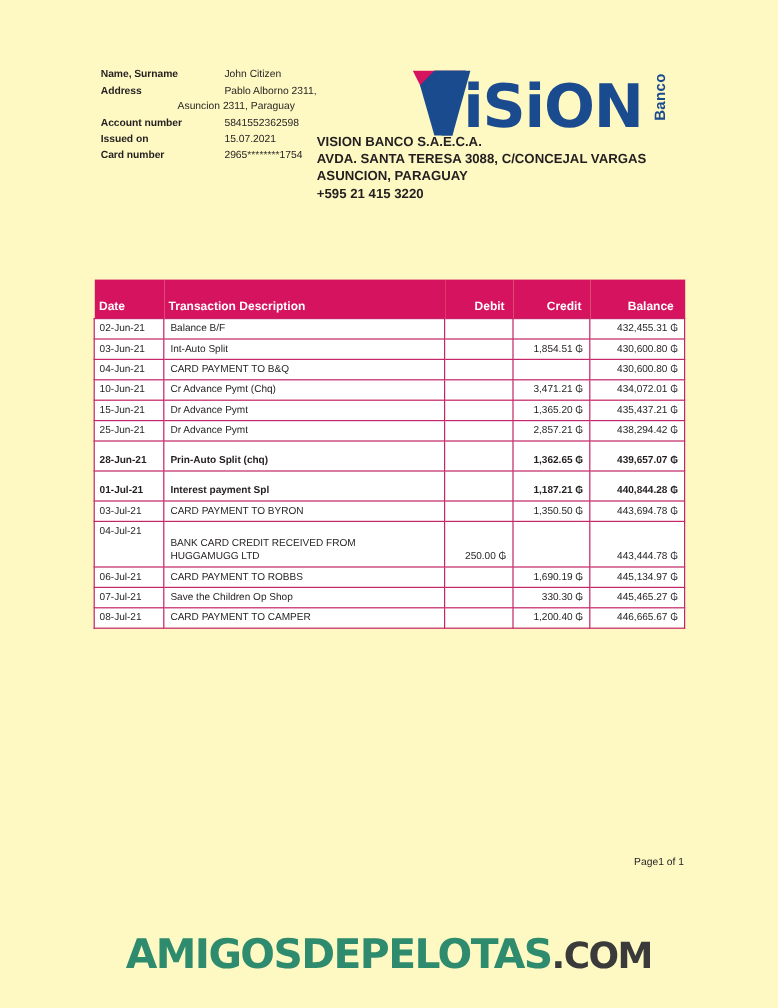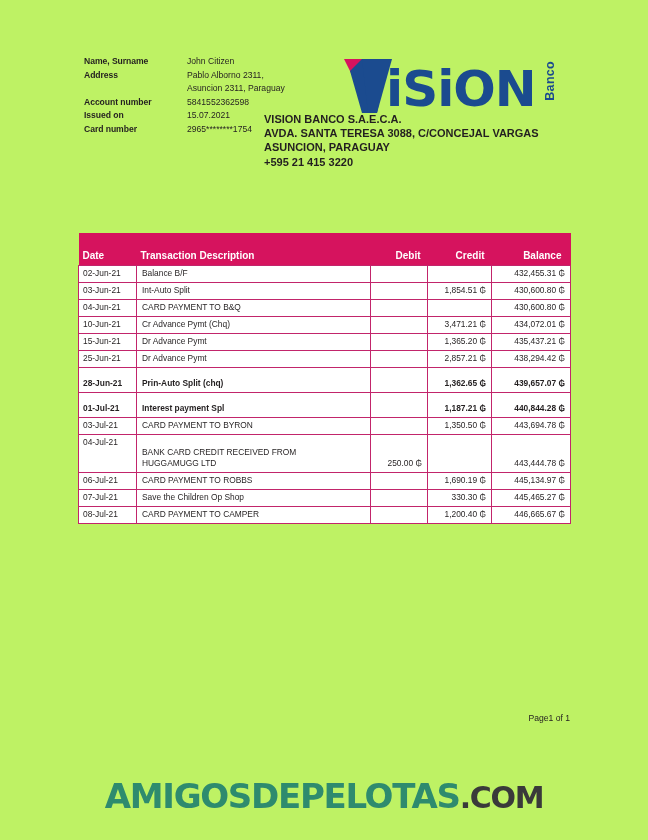--- a/index.html
+++ b/index.html
@@ -4,30 +4,30 @@
 <style>
   * { box-sizing: border-box; }
   html, body {
     margin: 0; padding: 0;
     width: 648px; height: 840px;
     background: #ffffff;
     font-family: "Liberation Sans", sans-serif;
     color: #231f20;
     overflow: hidden;
   }
-  .page { position: relative; width: 648px; height: 840px; background:#bef264; }
+  .page { position: relative; width: 648px; height: 840px; background:#fef9c3; }
 
   
   .header { position:absolute; left:0; top:0; width:648px; height:200px; }
 
   .acct-block { position:absolute; left:84px; top:55px; font-size:8.6px; line-height:13.6px; }
   .acct-row { display:flex; }
   .acct-label { width:103px; font-weight:bold; letter-spacing:-0.05px; }
   .acct-value { white-space:nowrap; }
-  .acct-value.cont { margin-left:103px; display:block; }
+  .acct-value.cont { margin-left:64px; display:block; }
 
   
   .logo-wrap { position:absolute; left:344px; top:57px; width:212px; height:58px; }
   .logo-svg { display:block; }
   .logo-banco {
     position:absolute; right:-1px; top:4px;
     font-size:12.5px; font-weight:bold; color:#1b4b8f;
     writing-mode: vertical-rl; transform: rotate(180deg);
     letter-spacing:0.3px;
   }

